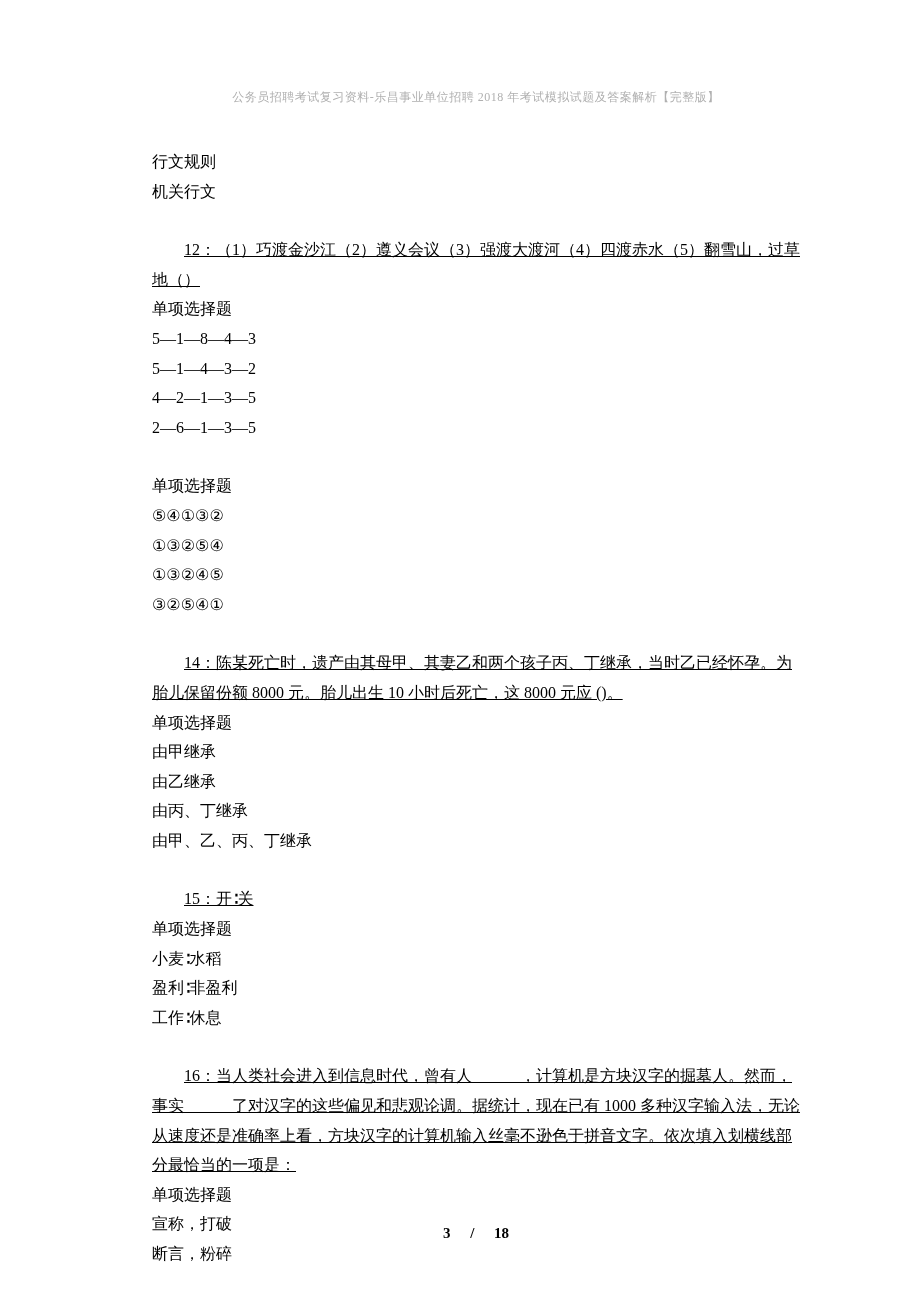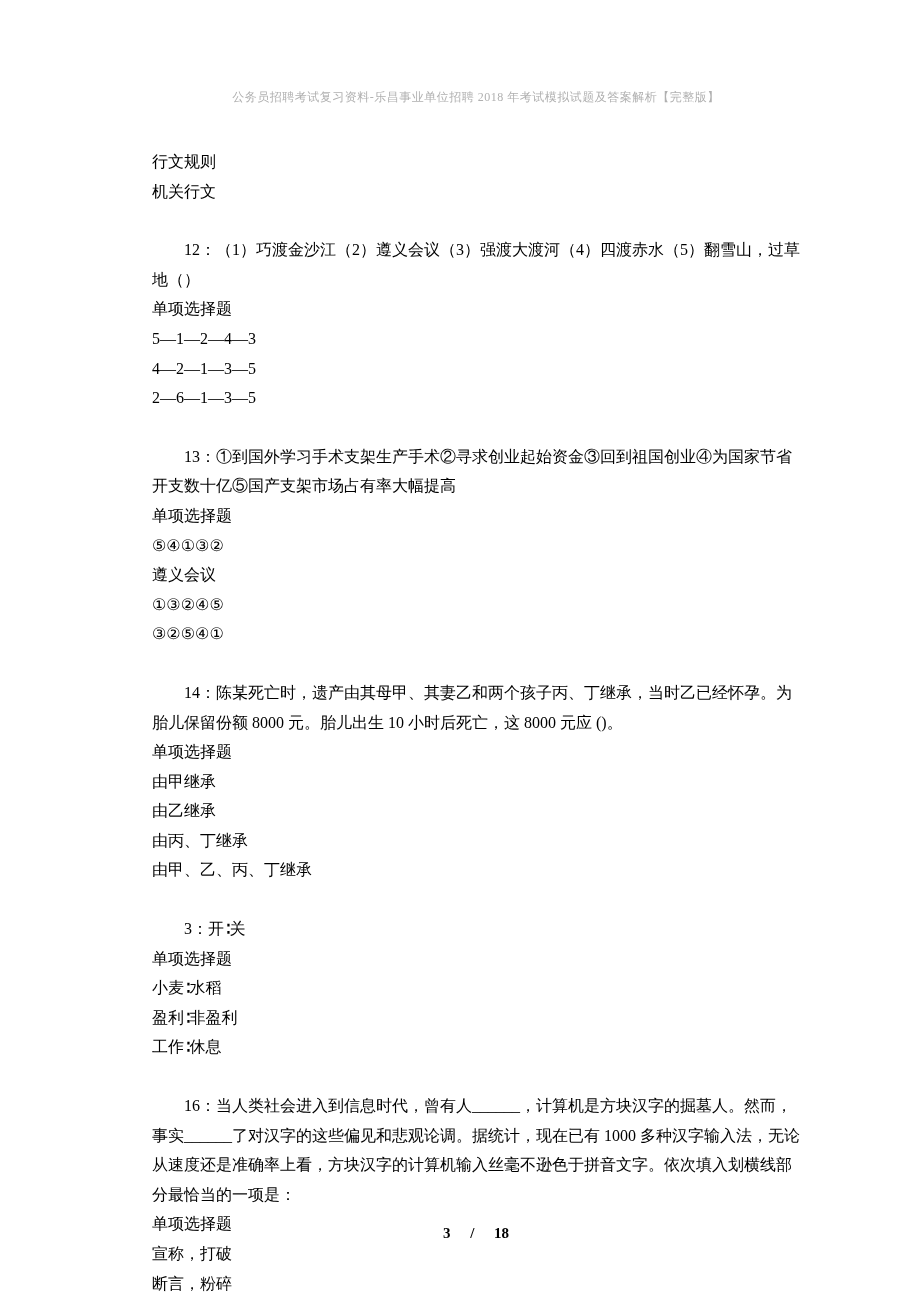--- a/index.html
+++ b/index.html
@@ -24,21 +24,21 @@
       letter-spacing: 0.5px;
     }
     .content {
       position: absolute;
       top: 115px;
       left: 120px;
       right: 120px;
     }
     .block { margin-bottom: 29px; }
     .block p { margin: 0; }
-    .stem { text-indent: 2em; }
+    .stem { text-indent: 2em; text-decoration: underline; }
     .stem-first { text-indent: 0; }
     .type-label { }
     .option { }
     .page-footer {
       position: absolute;
       bottom: 62px;
       left: 0;
       right: 0;
       text-align: center;
       font-size: 15px;
@@ -56,45 +56,45 @@
 <div class="content">
 
   <div class="block">
     <p class="stem-first">行文规则</p>
     <p>机关行文</p>
   </div>
 
   <div class="block">
     <p class="stem">12：（1）巧渡金沙江（2）遵义会议（3）强渡大渡河（4）四渡赤水（5）翻雪山，过草地（）</p>
     <p class="type-label">单项选择题</p>
-    <p class="option">5—1—2—4—3</p>
+    <p class="option">5—1—8—4—3</p>
+    <p class="option">5—1—4—3—2</p>
     <p class="option">4—2—1—3—5</p>
     <p class="option">2—6—1—3—5</p>
   </div>
 
   <div class="block">
-    <p class="stem">13：①到国外学习手术支架生产手术②寻求创业起始资金③回到祖国创业④为国家节省开支数十亿⑤国产支架市场占有率大幅提高</p>
     <p class="type-label">单项选择题</p>
     <p class="option">⑤④①③②</p>
-    <p class="option">遵义会议</p>
+    <p class="option">①③②⑤④</p>
     <p class="option">①③②④⑤</p>
     <p class="option">③②⑤④①</p>
   </div>
 
   <div class="block">
     <p class="stem">14：陈某死亡时，遗产由其母甲、其妻乙和两个孩子丙、丁继承，当时乙已经怀孕。为胎儿保留份额 8000 元。胎儿出生 10 小时后死亡，这 8000 元应 ()。</p>
     <p class="type-label">单项选择题</p>
     <p class="option">由甲继承</p>
     <p class="option">由乙继承</p>
     <p class="option">由丙、丁继承</p>
     <p class="option">由甲、乙、丙、丁继承</p>
   </div>
 
   <div class="block">
-    <p class="stem">3：开∶关</p>
+    <p class="stem">15：开∶关</p>
     <p class="type-label">单项选择题</p>
     <p class="option">小麦∶水稻</p>
     <p class="option">盈利∶非盈利</p>
     <p class="option">工作∶休息</p>
   </div>
 
   <div class="block">
     <p class="stem">16：当人类社会进入到信息时代，曾有人______，计算机是方块汉字的掘墓人。然而，事实______了对汉字的这些偏见和悲观论调。据统计，现在已有 1000 多种汉字输入法，无论从速度还是准确率上看，方块汉字的计算机输入丝毫不逊色于拼音文字。依次填入划横线部分最恰当的一项是：</p>
     <p class="type-label">单项选择题</p>
     <p class="option">宣称，打破</p>

